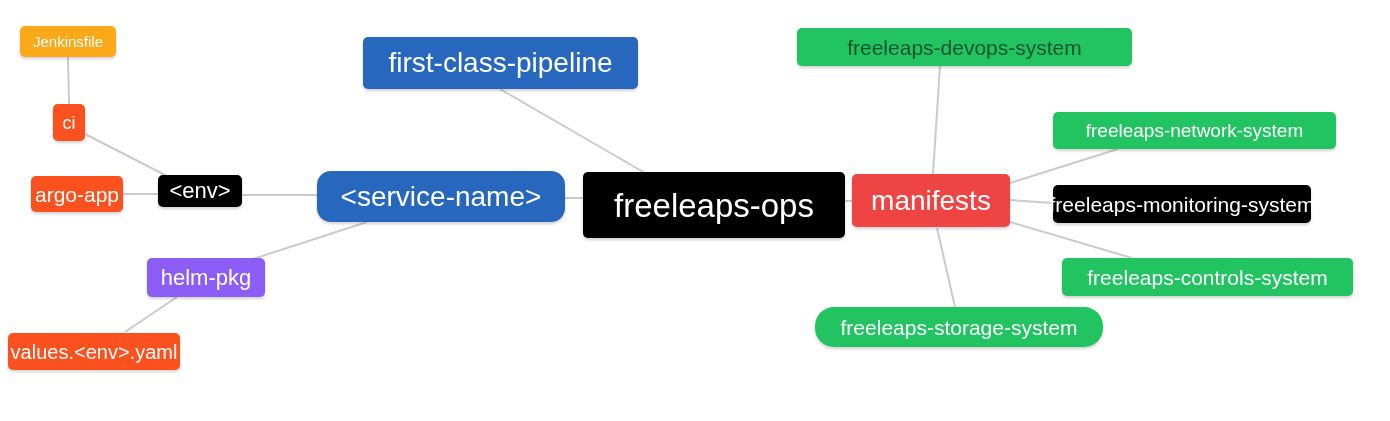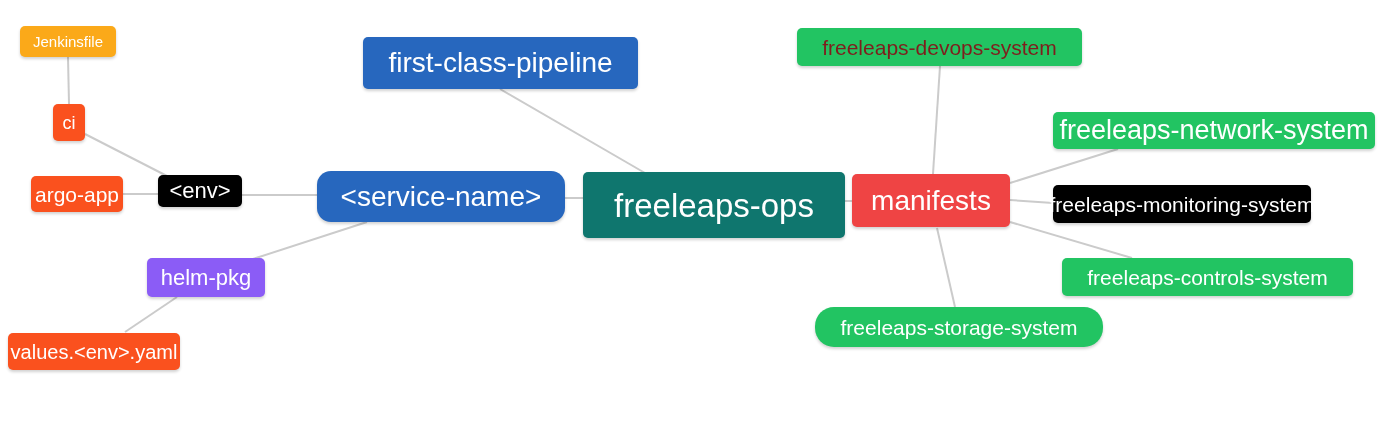--- a/index.html
+++ b/index.html
@@ -64,21 +64,21 @@
     </svg>
   <div id="node-layer">
       <div class="node" style="left: 20px; top: 26px; width: 96px; height: 31px; font-size: 15px; background: rgb(251, 169, 25); color: rgb(255, 255, 255);">Jenkinsfile</div>
       <div class="node" style="left: 53px; top: 104px; width: 32px; height: 37px; font-size: 18px; background: rgb(250, 81, 30); color: rgb(255, 255, 255);">ci</div>
       <div class="node" style="left: 31px; top: 176px; width: 92px; height: 36px; font-size: 21px; background: rgb(250, 81, 30); color: rgb(255, 255, 255);">argo-app</div>
       <div class="node" style="left: 158px; top: 175px; width: 84px; height: 32px; font-size: 22px; background: #000000; color: rgb(255, 255, 255);">&lt;env&gt;</div>
       <div class="node" style="left: 147px; top: 258px; width: 118px; height: 39px; font-size: 22px; background: #8b5cf6; color: rgb(255, 255, 255);">helm-pkg</div>
       <div class="node" style="left: 8px; top: 333px; width: 172px; height: 37px; font-size: 20px; background: rgb(250, 81, 30); color: rgb(255, 255, 255);">values.&lt;env&gt;.yaml</div>
       <div class="node" style="left: 315px; top: 37px; width: 275px; height: 52px; font-size: 28px; background: rgb(39, 103, 190); color: rgb(255, 255, 255); margin-left: 48px;">first-class-pipeline</div>
       <div class="node" style="left: 317px; top: 171px; width: 248px; height: 51px; font-size: 28px; background: rgb(39, 103, 190); color: rgb(255, 255, 255); border-radius: 14px;">&lt;service-name&gt;</div>
-      <div class="node" style="left: 583px; top: 172px; width: 262px; height: 66px; font-size: 33px; background: #0f766e; color: rgb(255, 255, 255);">freeleaps-ops</div>
+      <div class="node" style="left: 583px; top: 172px; width: 262px; height: 66px; font-size: 33px; background: #000000; color: rgb(255, 255, 255);">freeleaps-ops</div>
       <div class="node" style="left: 852px; top: 174px; width: 158px; height: 53px; font-size: 28px; background: #ef4444; color: rgb(255, 255, 255);">manifests</div>
-      <div class="node" style="left: 797px; top: 28px; width: 285px; height: 38px; font-size: 21px; background: rgb(34, 196, 98); color: #7f1d1d;">freeleaps-devops-system</div>
-      <div class="node" style="left: 1053px; top: 112px; width: 322px; height: 37px; font-size: 27px; background: rgb(34, 196, 98); color: rgb(255, 255, 255);">freeleaps-network-system</div>
+      <div class="node" style="left: 797px; top: 28px; width: 335px; height: 38px; font-size: 21px; background: rgb(34, 196, 98); color: #14532d;">freeleaps-devops-system</div>
+      <div class="node" style="left: 1053px; top: 112px; width: 283px; height: 37px; font-size: 19px; background: rgb(34, 196, 98); color: rgb(255, 255, 255);">freeleaps-network-system</div>
       <div class="node" style="left: 1053px; top: 185px; width: 258px; height: 38px; font-size: 21px; background: #000000; color: rgb(255, 255, 255);">freeleaps-monitoring-system</div>
       <div class="node" style="left: 1062px; top: 258px; width: 291px; height: 38px; font-size: 21px; background: rgb(34, 196, 98); color: rgb(255, 255, 255);">freeleaps-controls-system</div>
       <div class="node" style="left: 815px; top: 307px; width: 288px; height: 40px; font-size: 21px; background: rgb(34, 196, 98); color: rgb(255, 255, 255); border-radius: 19px;">freeleaps-storage-system</div>
     </div>
 </div>
 
 </body></html>

